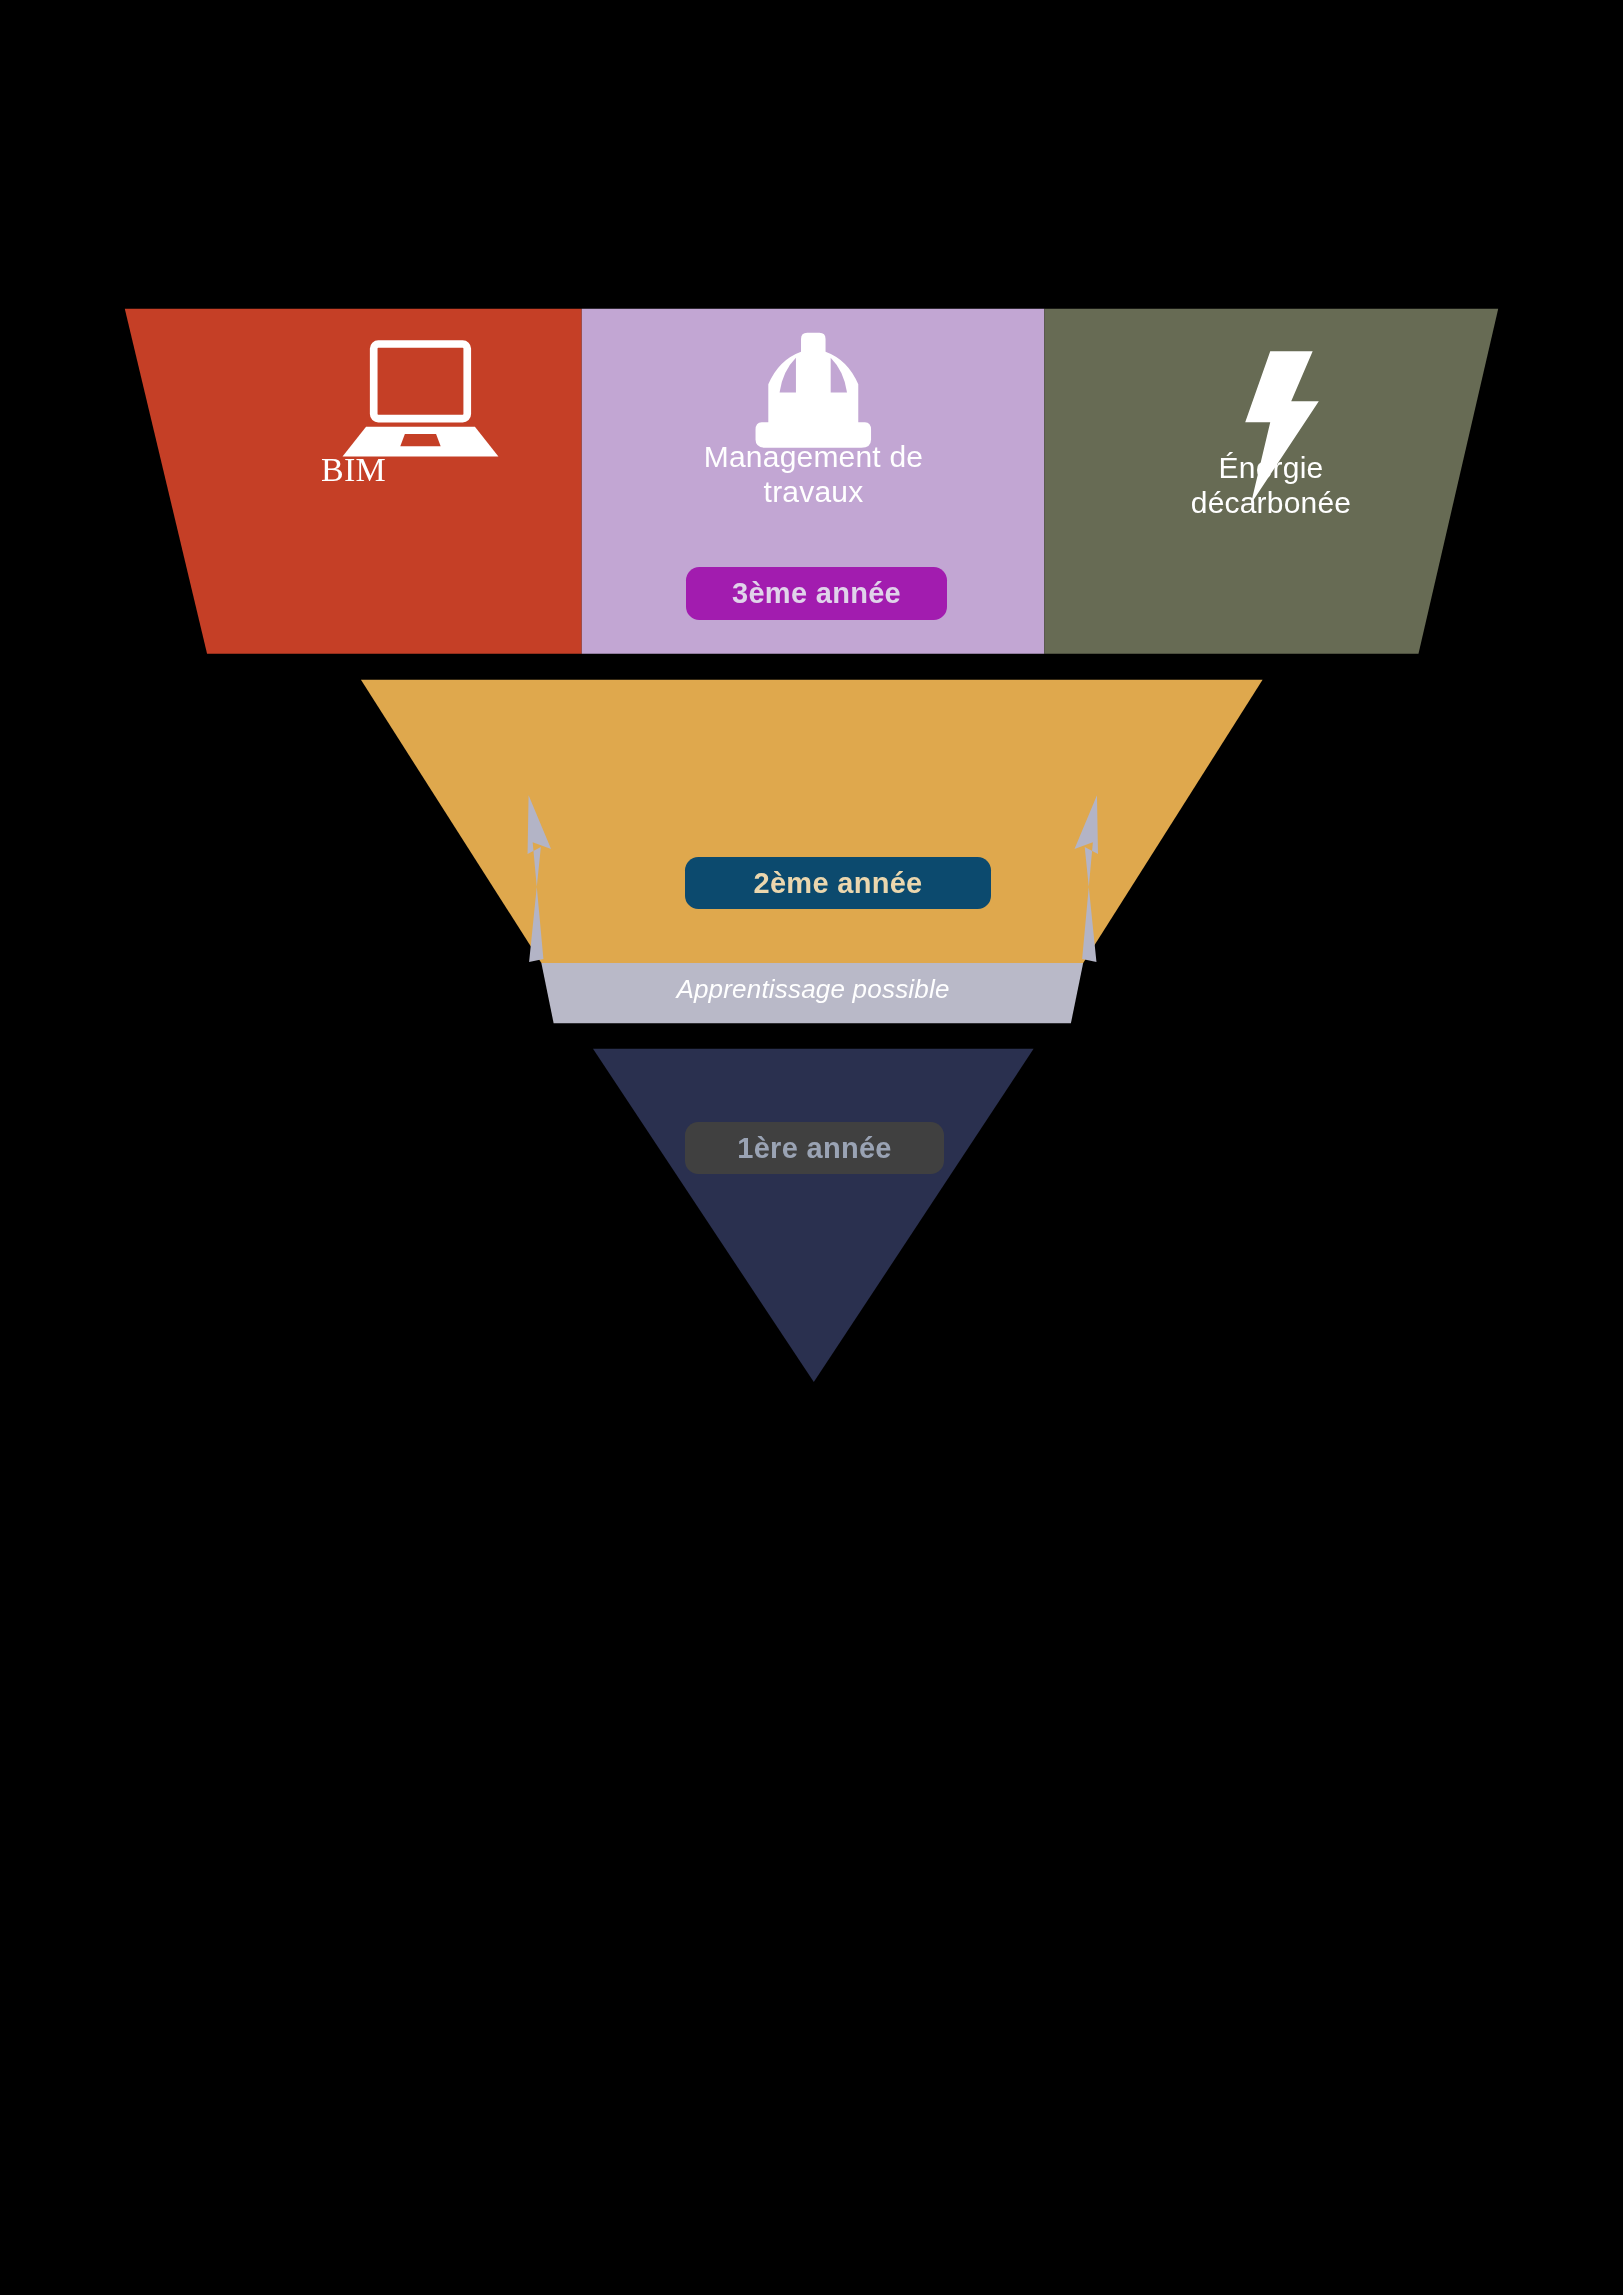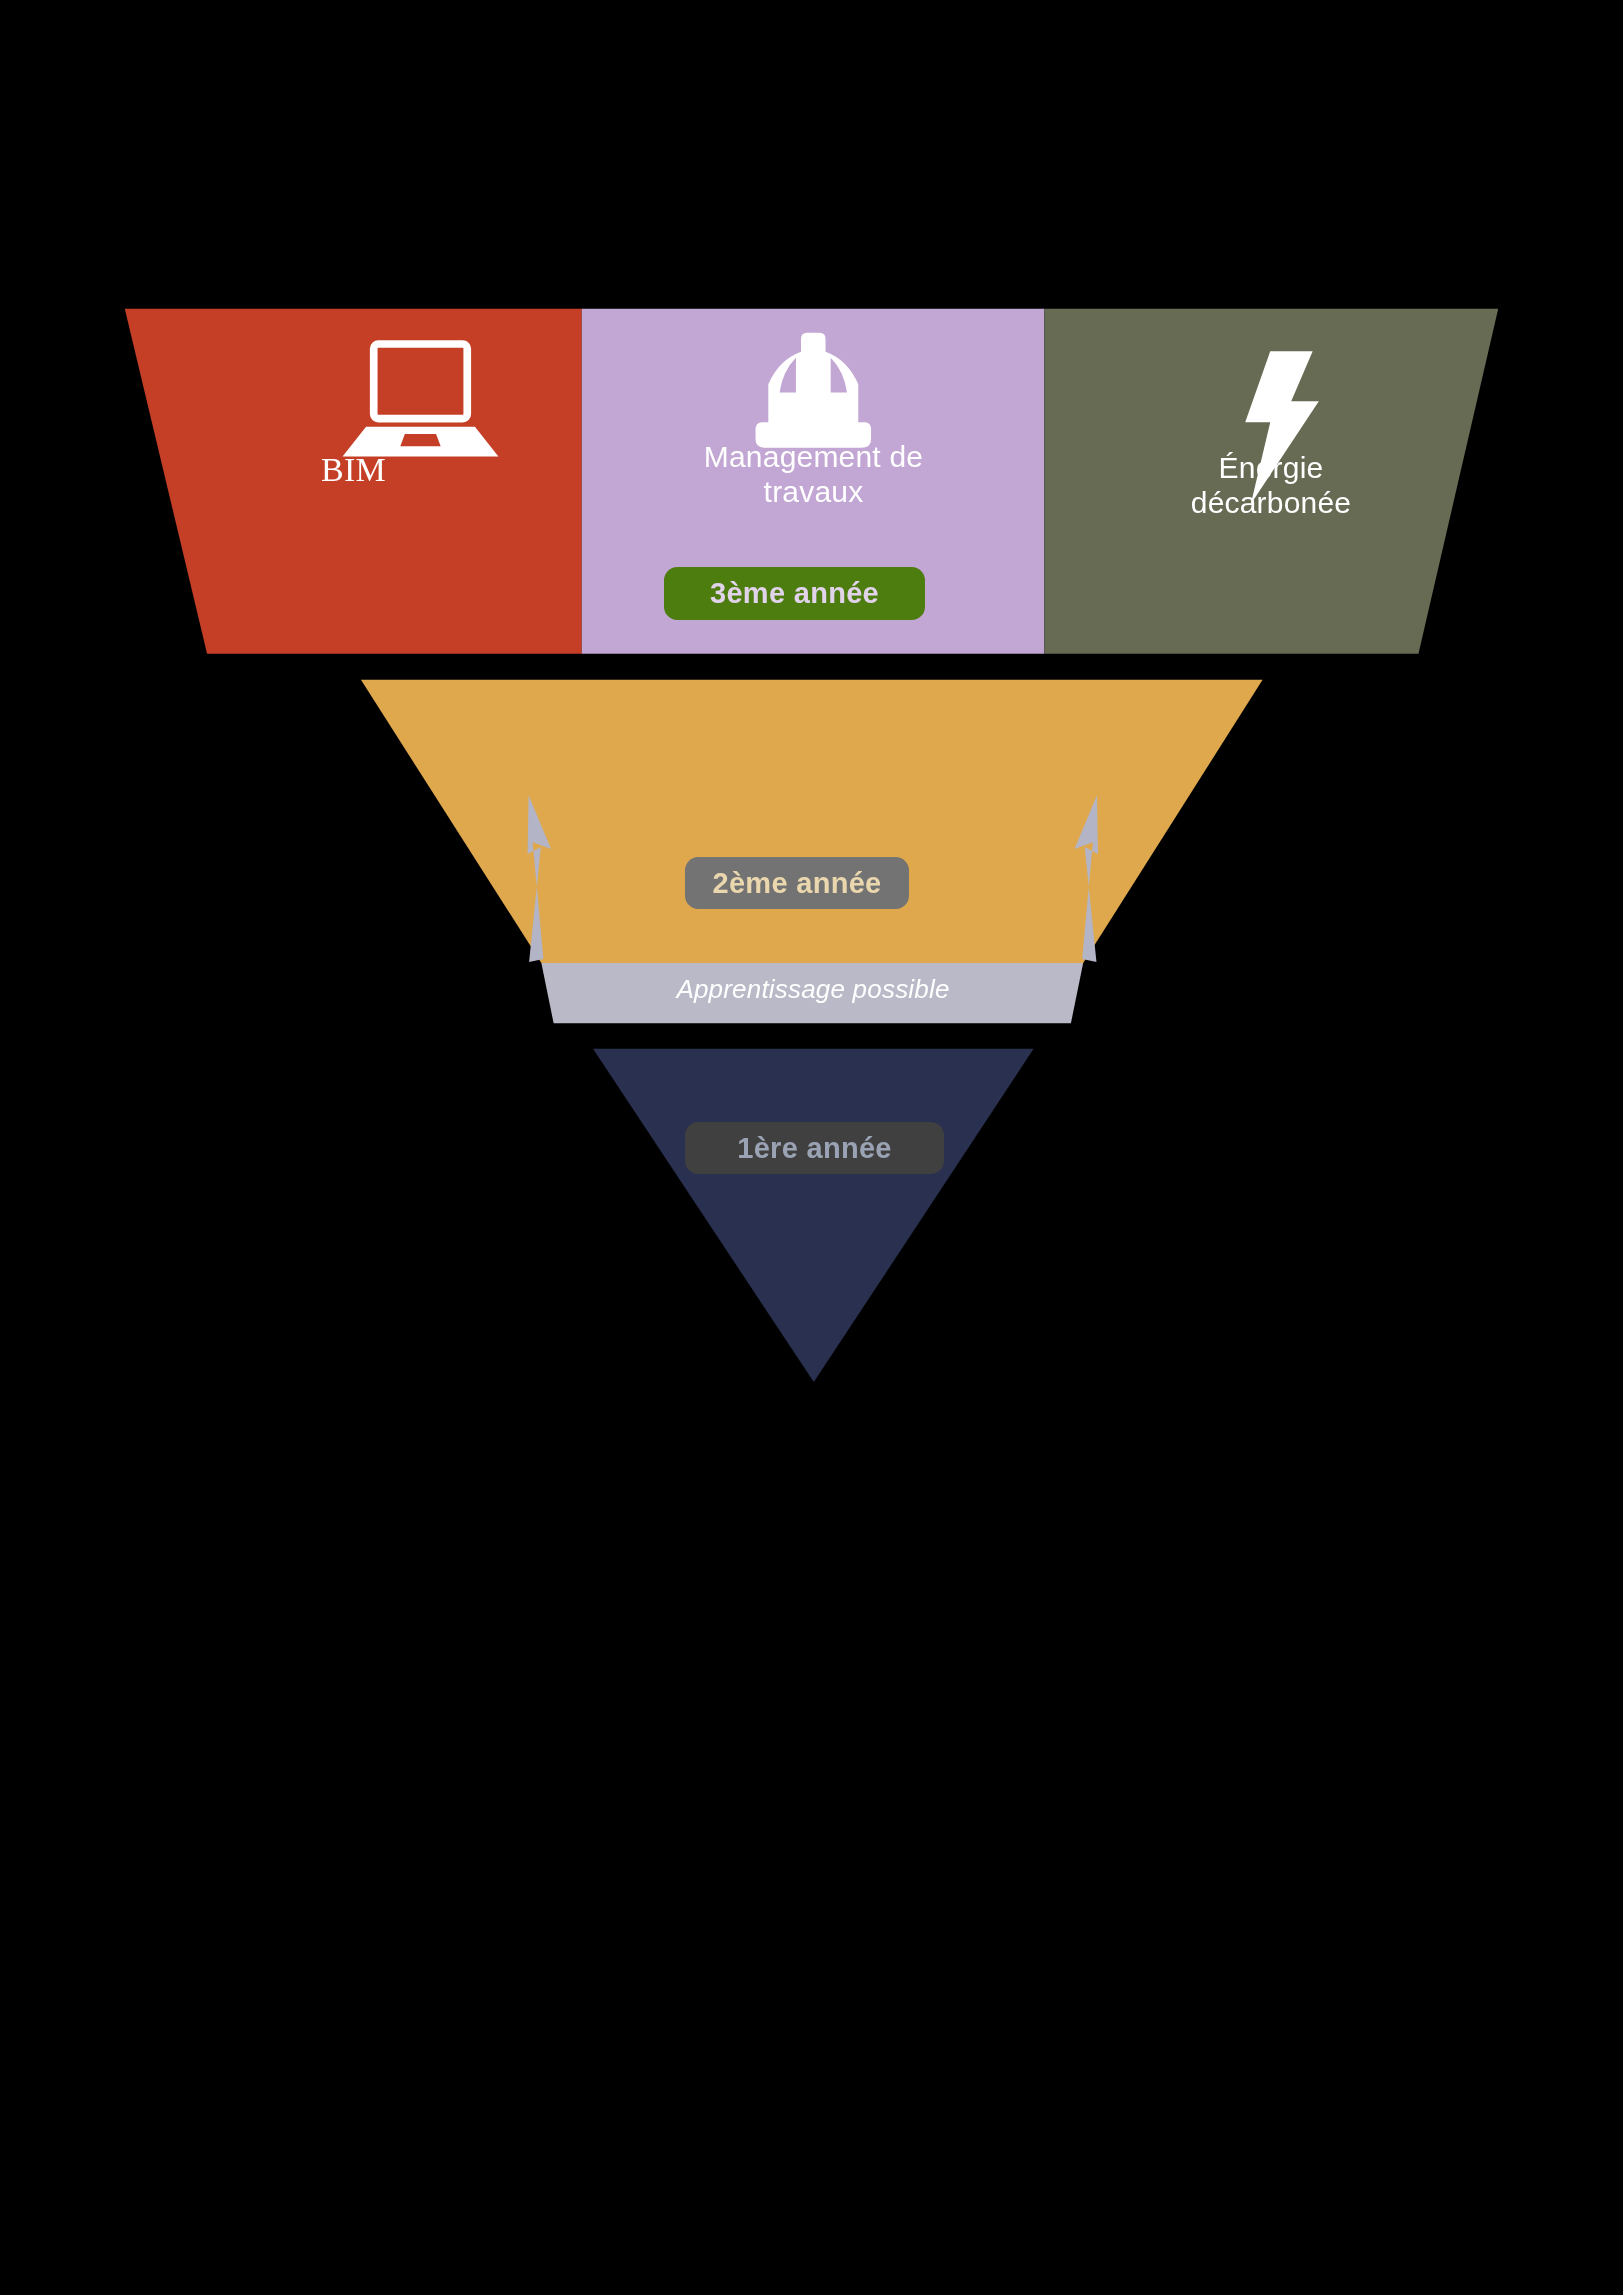--- a/index.html
+++ b/index.html
@@ -69,34 +69,34 @@
     text-align: center;
     font-weight: 700;
     letter-spacing: 0.3px;
     box-sizing: border-box;
     display: flex;
     align-items: center;
     justify-content: center;
   }
 
   #badge-year3 {
-    left: 664px;
+    left: 686px;
     top: 567px;
     width: 261px;
     height: 53px;
-    background: #4d7c0f;
+    background: #a21caf;
     color: #E0D3EA;
     font-size: 29px;
   }
   #badge-year2 {
     left: 685px;
     top: 857px;
-    width: 224px;
+    width: 306px;
     height: 52px;
-    background: #737373;
+    background: #0c4a6e;
     color: #EBD7AE;
     font-size: 29px;
   }
   #badge-year1 {
     left: 685px;
     top: 1122px;
     width: 259px;
     height: 52px;
     background: #404040;
     color: #9AA3B4;

